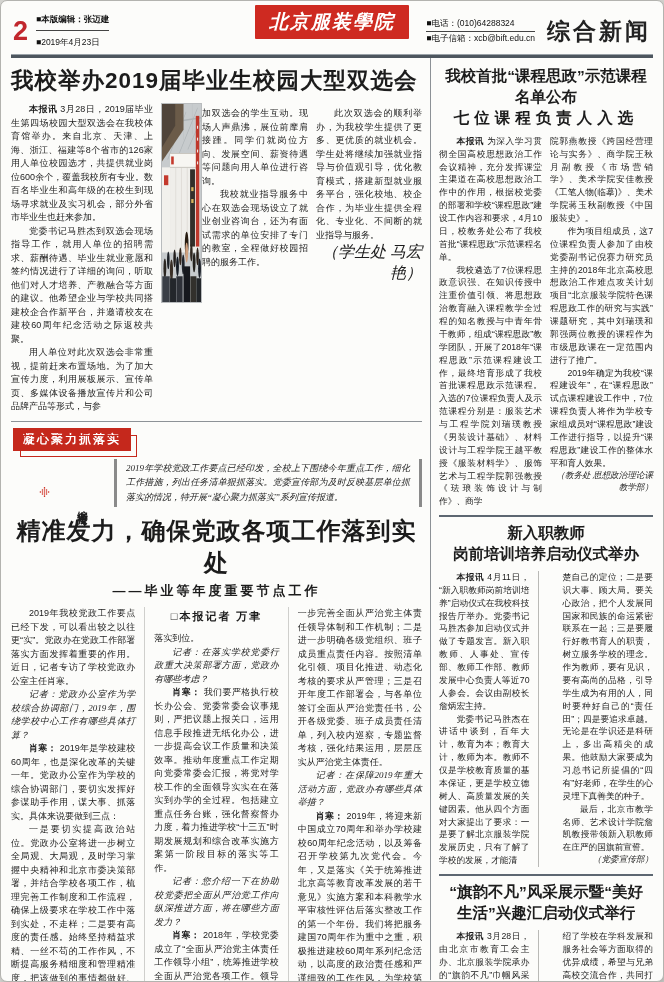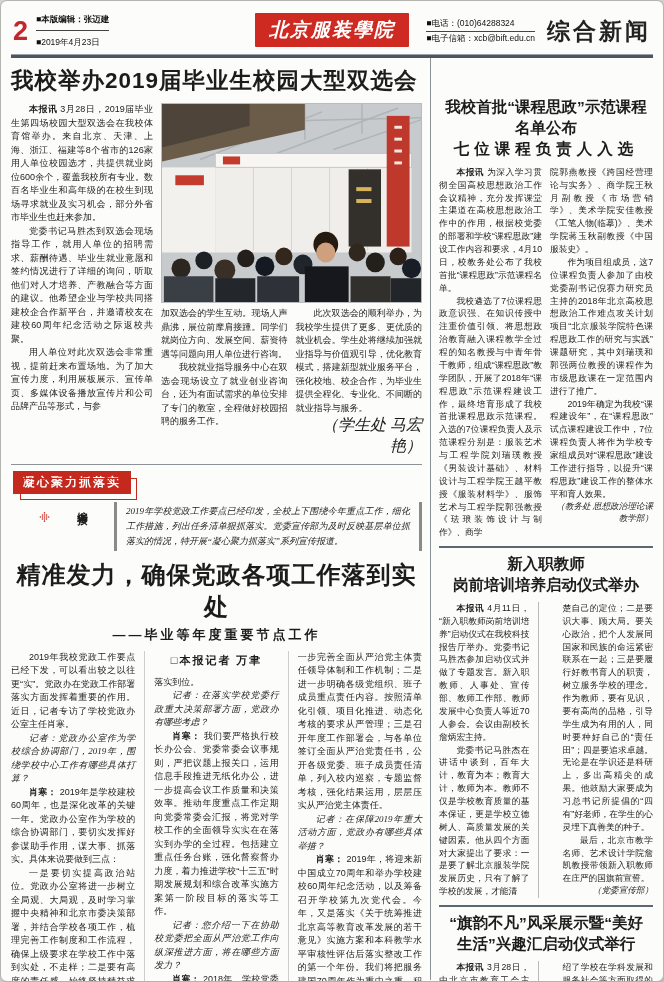--- a/index.html
+++ b/index.html
@@ -5,52 +5,52 @@
   html,body{margin:0;padding:0;background:#d8d8d4;}
   .page{position:relative;width:664px;height:982px;margin:0 auto;background:#fcfcfa;
         border:1px solid #b3b3af;border-radius:7px;box-sizing:border-box;overflow:hidden;
         font-family:"Liberation Sans",sans-serif;color:#1c1c1c;
         box-shadow:2px 3px 8px rgba(0,0,0,.22);}
   
   .header{position:relative;display:flex;align-items:center;padding:12px 12px 2px 12px;height:36px;}
   .page-num{font-size:27px;font-weight:bold;color:#c1272d;line-height:1;margin-right:8px;}
   .meta{font-size:8.5px;line-height:1.35;color:#111;}
   .meta .m1{border-bottom:1px solid #444;padding-bottom:4px;margin-bottom:6px;font-weight:600;}
-  .masthead{position:absolute;left:50%;top:12px;transform:translateX(-50%);
+  .masthead{position:absolute;left:50%;top:4px;transform:translateX(-50%);
             background:#ce2a21;color:#fff;padding:4px 14px;font-size:19px;font-weight:bold;
             font-style:italic;font-family:"DejaVu Serif",serif;letter-spacing:2px;border-radius:1px;}
   .contact{margin-left:auto;font-size:8.5px;line-height:1.35;color:#111;}
   .contact .m1{border-bottom:1px solid #444;padding-bottom:1px;margin-bottom:1px;}
   .edition{font-size:23px;font-weight:600;letter-spacing:3px;margin-left:12px;color:#222;}
   .header-rule{height:3px;background:#4d565e;margin:3px 10px 0 10px;border-top:1px solid #9aa2a8;}
   
   .main{display:flex;align-items:stretch;height:calc(100% - 58px);}
   .left{width:430px;flex:none;border-right:1px solid #8c9196;padding:0 8px 0 10px;box-sizing:border-box;}
-  .right{flex:1;padding:2px 10px 0 8px;font-size:8.6px;box-sizing:border-box;margin-top:31px;}
+  .right{flex:1;padding:2px 10px 0 8px;font-size:8.6px;box-sizing:border-box;}
   p{margin:0;}
   .bp{font-size:9px;line-height:1.5;text-align:justify;text-indent:2em;}
   .bp.ni{text-indent:0;}
   b.lead{margin-right:3px;}
   .q{font-style:italic;font-family:"Liberation Serif",serif;color:#222;}
   .sig{display:block;text-align:right;font-style:italic;font-family:"Liberation Serif",serif;}
   
   .a-head{font-size:22.5px;font-weight:800;letter-spacing:1px;text-align:left;margin:7px 0 7px;}
   .secA{display:flex;gap:8px;}
   .a-col1{width:142px;flex:none;}
-  .a-rightwrap{flex:1;display:flex;flex-direction:column;}
+  .a-rightwrap{flex:1;display:flex;flex-direction:row;}
   .photo{height:200px;border:1px solid #b9bcbe;box-sizing:border-box;overflow:hidden;}
   .a-cols{display:flex;gap:8px;margin-top:4px;}
   .a-cols>div{flex:1;}
   .a-hr{border:none;border-top:1px solid #8d9297;margin:7px 0 5px;}
   
   .badge{position:relative;display:inline-block;background:#c5281c;color:#fff;font-size:12px;
          font-weight:bold;letter-spacing:2px;padding:3px 10px;margin:1px 0 6px 2px;}
   .badge::after{content:"";position:absolute;left:7px;top:7px;right:-6px;bottom:-6px;
          border:1px solid #c5281c;pointer-events:none;}
-  .ednote{display:flex;align-items:flex-start;gap:25px;margin:2px 0 4px 28px;}
+  .ednote{display:flex;align-items:flex-end;gap:25px;margin:2px 0 4px 28px;}
   .ednote-label{writing-mode:vertical-rl;font-size:10.5px;font-weight:bold;letter-spacing:2px;
          font-family:"Liberation Serif",serif;}
   .ednote-text{border-left:3px solid #8a8a8a;border-right:3px solid #8a8a8a;padding:2px 9px;
          font-size:9px;line-height:1.65;font-style:italic;font-family:"Liberation Serif",serif;
          text-align:justify;max-width:312px;}
   .f-head{font-size:24px;font-weight:800;text-align:center;letter-spacing:1px;margin:8px 0 3px;}
   .f-sub{text-align:center;font-size:13px;font-weight:600;letter-spacing:3px;margin-bottom:7px;}
   .byline{text-align:center;font-size:11px;font-weight:600;letter-spacing:2px;
          font-family:"Liberation Serif",serif;margin:2px 0 8px;}
   .i-cols{display:flex;gap:9px;}

